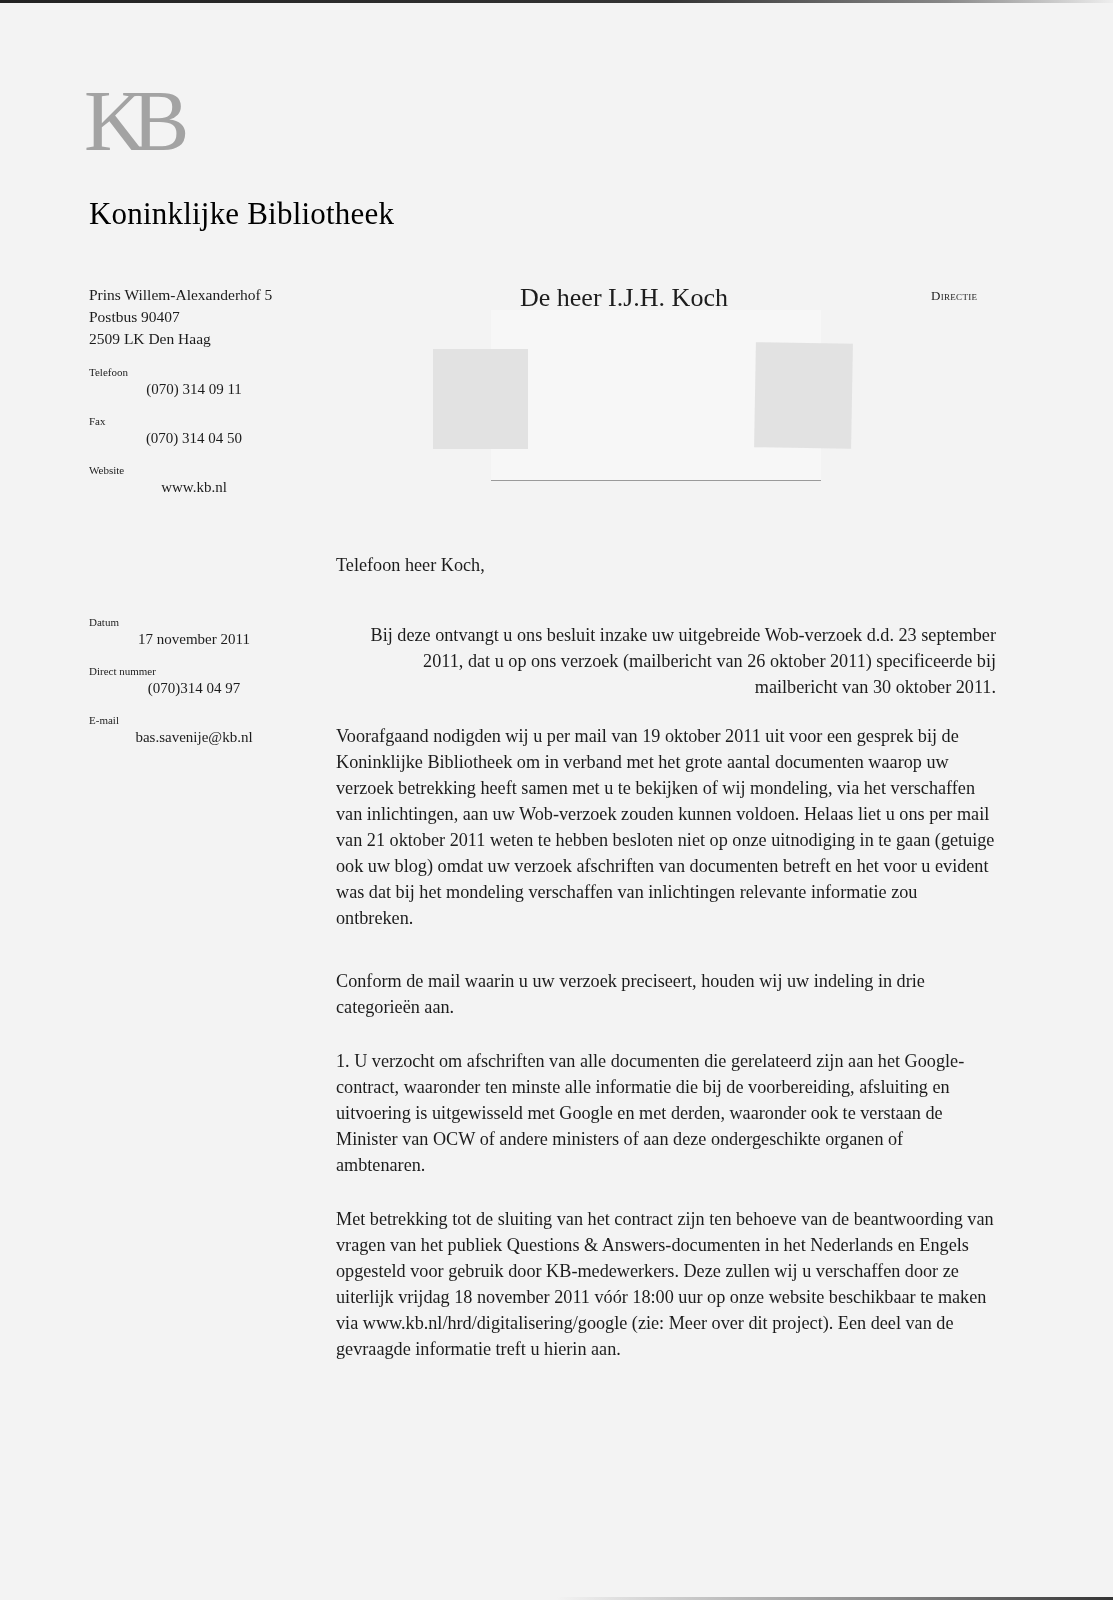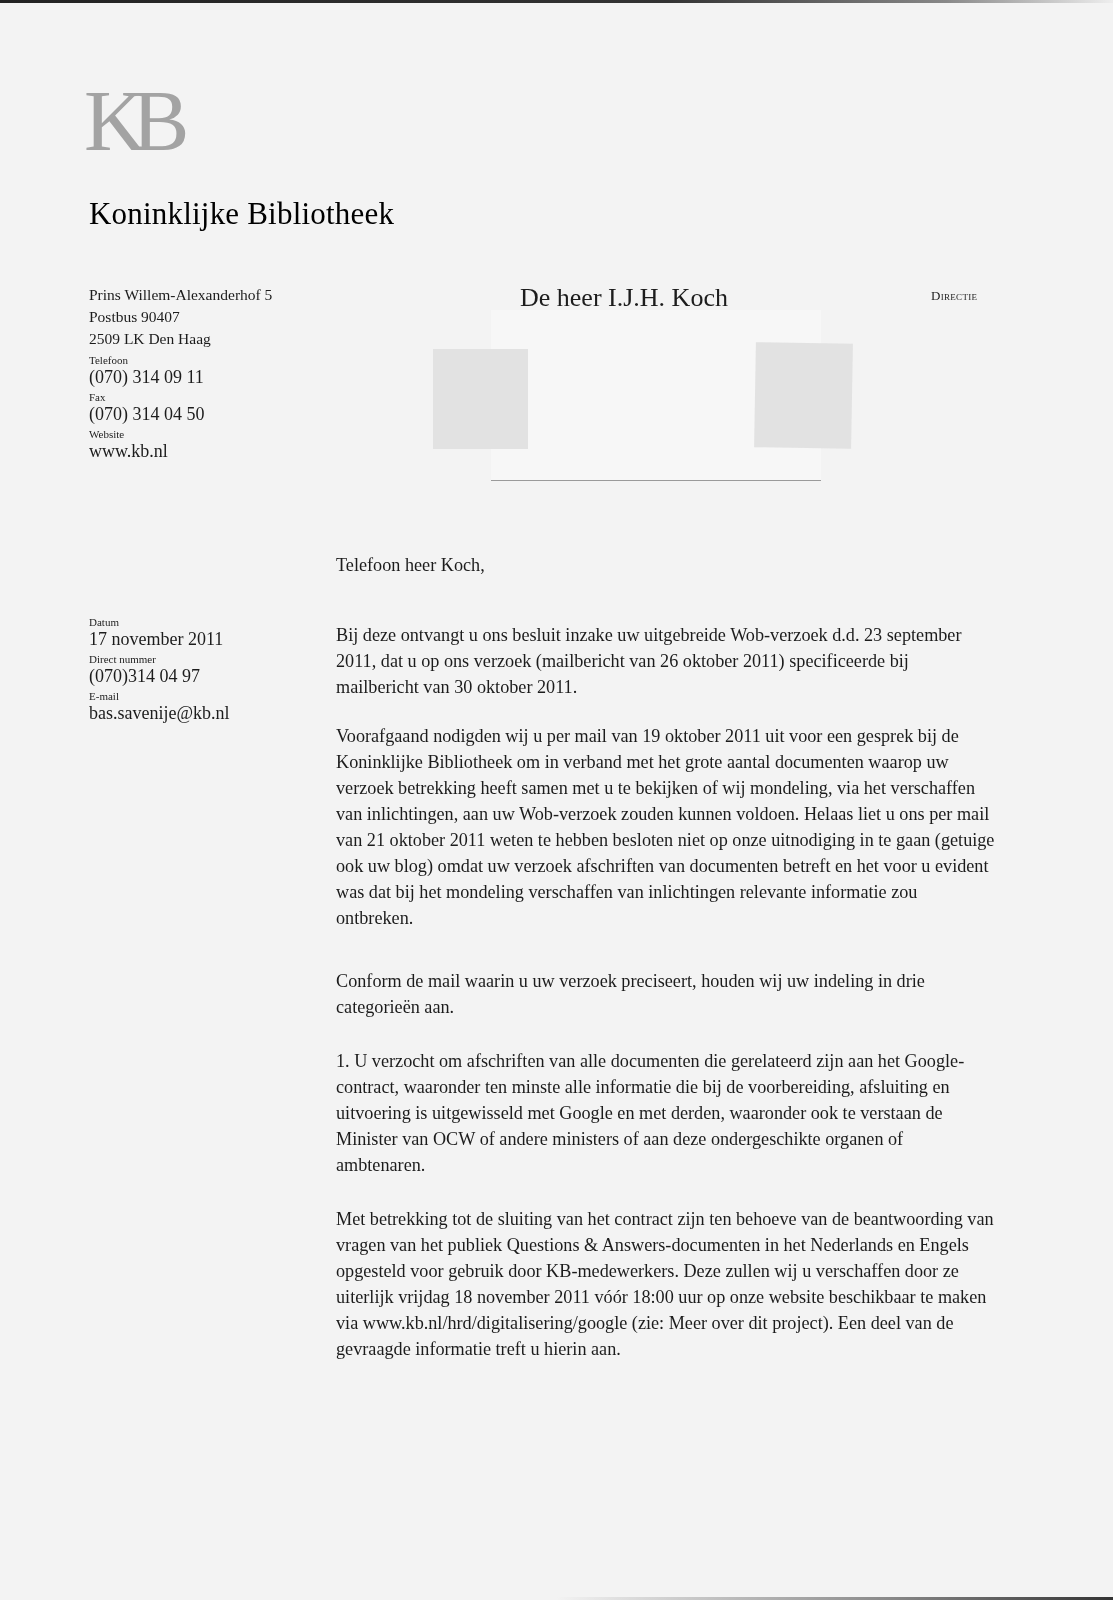--- a/index.html
+++ b/index.html
@@ -16,36 +16,36 @@
     .scan-bottom { position: absolute; left: 0; bottom: 0; width: 1113px; height: 3px;
       background: linear-gradient(90deg, #f3f3f3 0%, #f3f3f3 50%, #888 80%, #333 100%); }
 
     .logo { position: absolute; left: 84px; top: 78px; font-size: 86px; color: #a3a3a3;
       letter-spacing: -14px; line-height: 1; font-family: "Liberation Serif", serif; }
     .org-name { position: absolute; left: 89px; top: 196px; font-size: 31px; color: #000000;
       letter-spacing: 0.2px; }
 
     .left-col { position: absolute; left: 89px; width: 210px; }
     .addr { top: 284px; font-size: 15.5px; line-height: 22px; }
-    .meta-label { font-size: 11px; line-height: 13px; margin-top: 4px; }
-    .meta-value { font-size: 18px; line-height: 20px; }
+    .meta-label { font-size: 11px; line-height: 13px; margin-top: 16px; }
+    .meta-value { font-size: 15px; line-height: 20px; text-align: center; }
 
     .recipient { position: absolute; left: 520px; top: 283px; font-size: 26px; }
     .dept { position: absolute; left: 931px; top: 288px; font-size: 13px; letter-spacing: 0.3px;
       font-variant: small-caps; text-transform: none; }
 
     .envelope-window { position: absolute; left: 491px; top: 310px; width: 330px; height: 170px;
       background: #f7f7f7; border-bottom: 1px solid #9a9a9a; }
     .tape { position: absolute; background: rgba(222,222,222,0.85); }
     .tape-left { left: 433px; top: 349px; width: 95px; height: 100px; }
     .tape-right { left: 755px; top: 343px; width: 97px; height: 105px; transform: rotate(1deg); }
 
     .body-col { position: absolute; left: 336px; width: 660px; font-size: 18.2px; line-height: 26px; }
     .salutation { top: 552px; }
-    .p1 { top: 604px; }
+    .p1 { top: 604px; text-align: right; }
     .p2 { top: 710px; margin-top: 13px; }
     .p3 { top: 950px; }
     .p4 { top: 1030px; }
     .p5 { top: 1188px; }
   </style>
 </head>
 <body>
 
 <div class="scan-top"></div>
 <div class="scan-bottom"></div>

